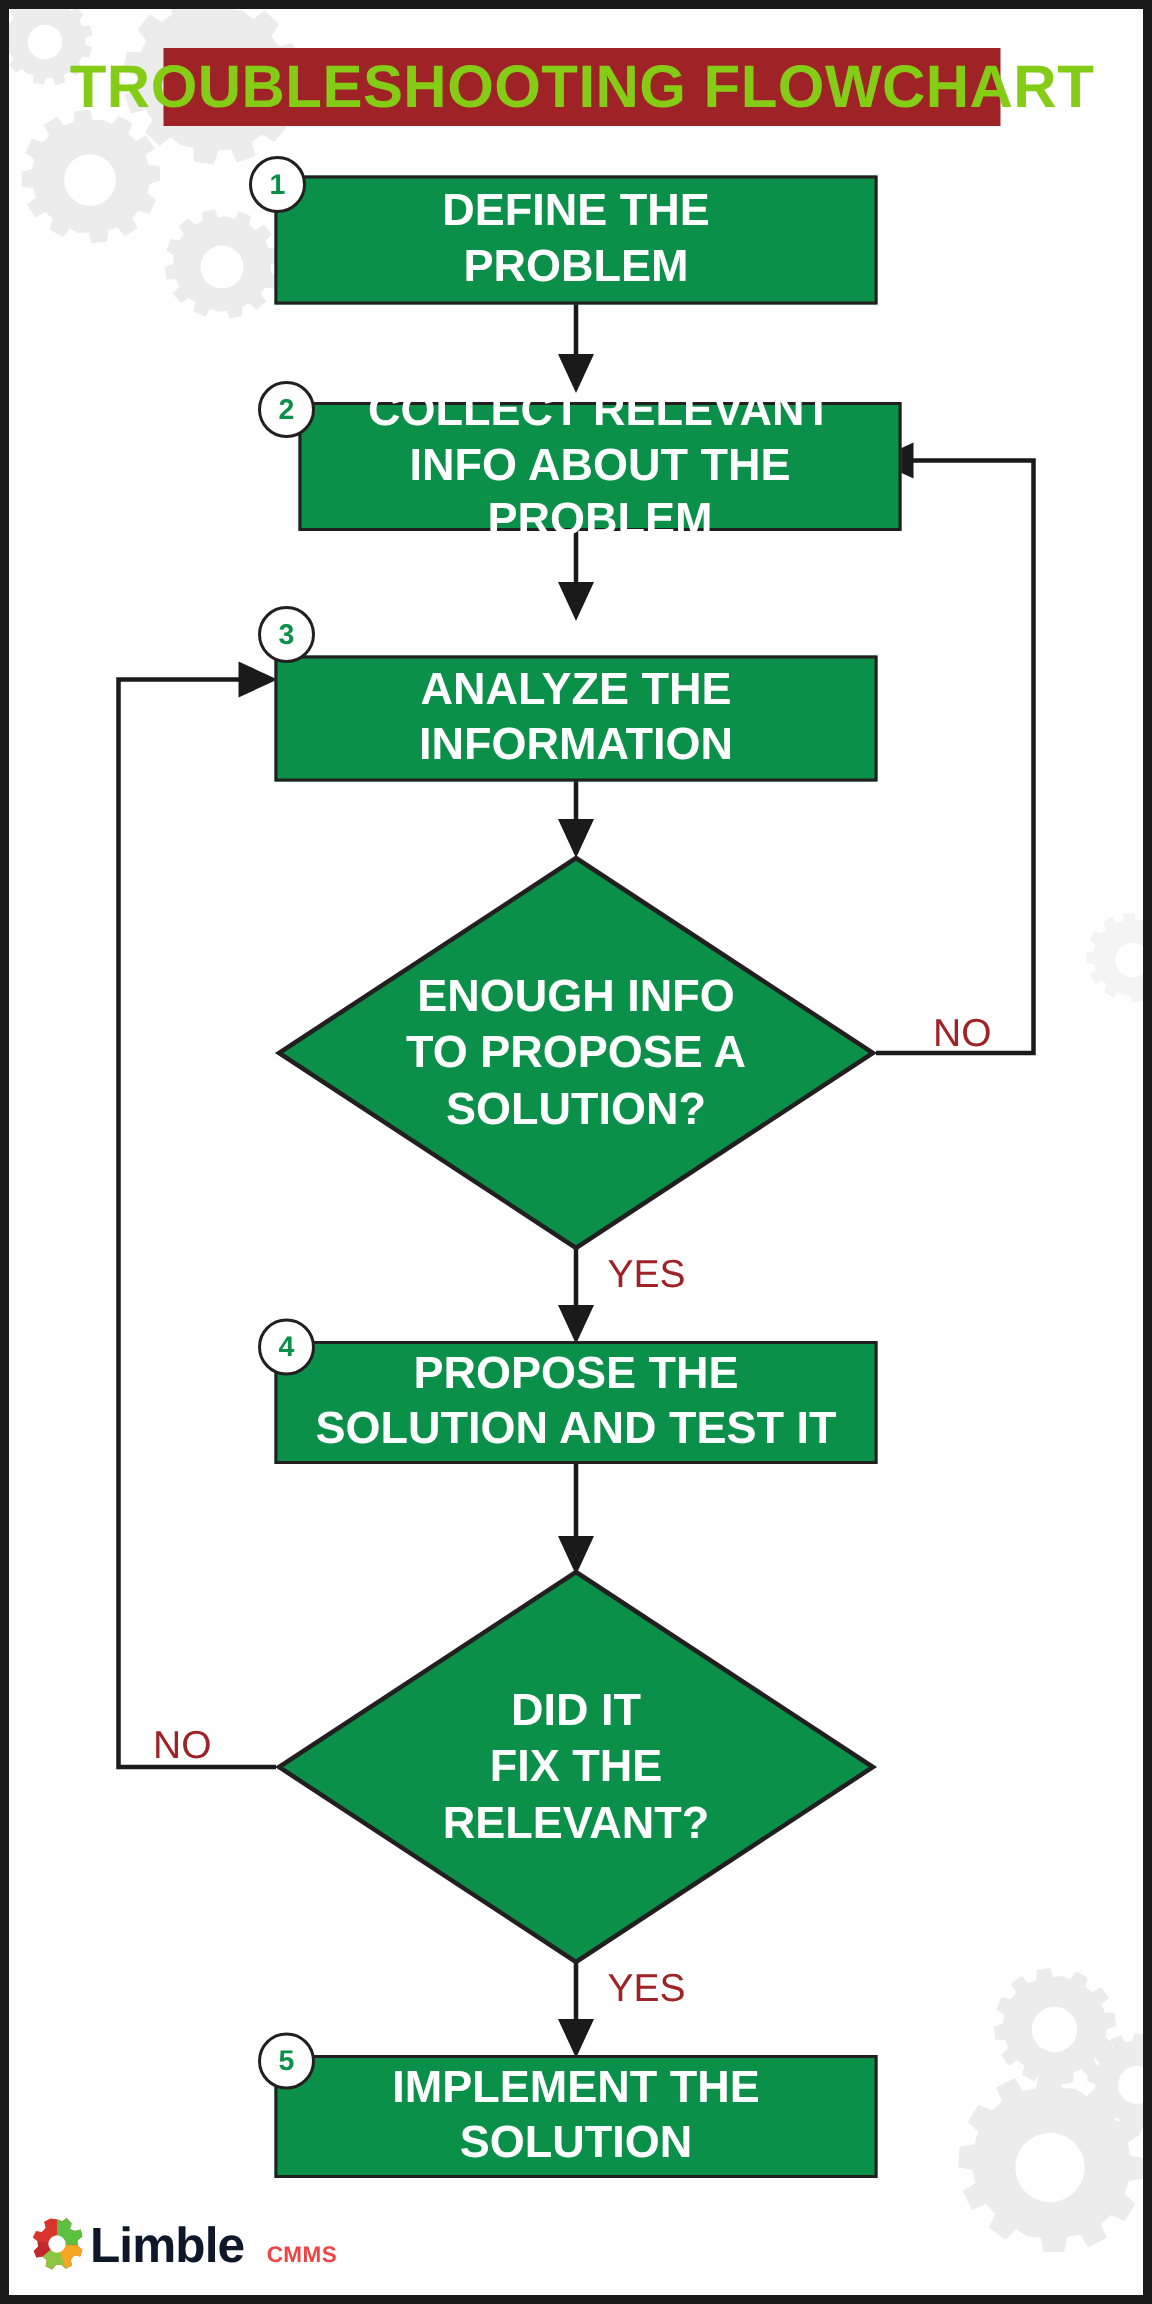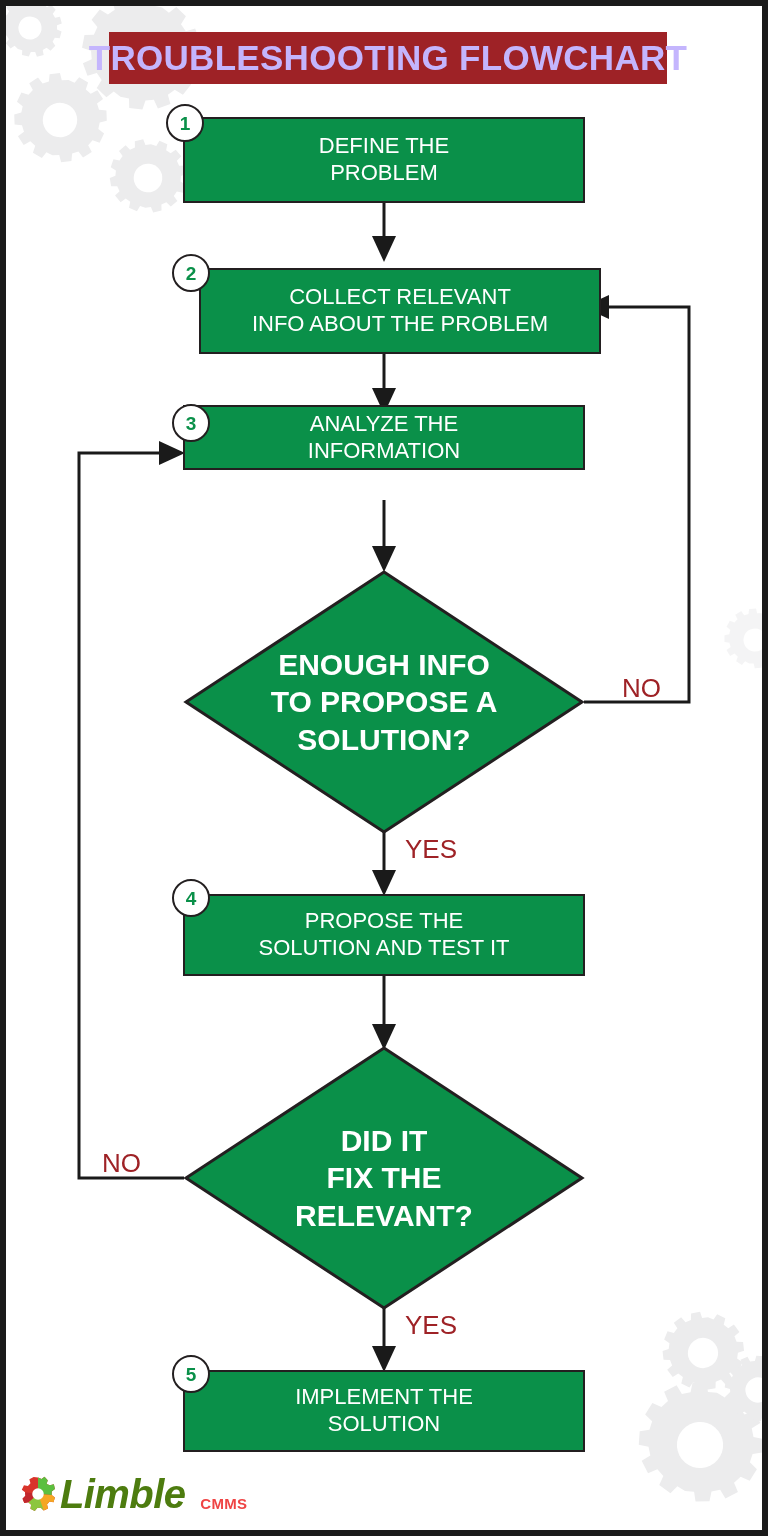--- a/index.html
+++ b/index.html
@@ -41,41 +41,41 @@
     left: 109px;
     top: 32px;
     width: 558px;
     height: 52px;
     display: flex;
     align-items: center;
     justify-content: center;
     z-index: 10;
   }
   .title-text {
-    color: #c4b5fd;
-    font-size: 35px;
+    color: #84cc16;
+    font-size: 40px;
     font-weight: bold;
     letter-spacing: 0.3px;
     white-space: nowrap;
   }
 
   
   .proc-box {
     position: absolute;
     border: 2px solid #231f20;
     display: flex;
     align-items: center;
     justify-content: center;
     box-sizing: border-box;
     z-index: 12;
   }
   .proc-label {
     color: #ffffff;
-    font-weight: normal;
-    font-size: 22px;
+    font-weight: bold;
+    font-size: 30px;
     line-height: 1.22;
     text-align: center;
     padding: 0 6px;
     white-space: pre-line;
   }
 
   
   .step-badge {
     position: absolute;
     width: 38px;
@@ -139,26 +139,25 @@
   .logo {
     position: absolute;
     left: 20px;
     bottom: 22px;
     display: flex;
     align-items: center;
     z-index: 15;
   }
   .logo-mark { width: 36px; height: 36px; margin-right: 4px; }
   .logo-word {
-    font-size: 40px;
-    font-weight: bold;
-    color: #4d7c0f;
+    font-size: 33px;
+    font-weight: bold;
+    color: #0f172a;
     letter-spacing: -0.6px;
     line-height: 1;
-    font-style: italic;
   }
   .logo-sub {
     font-size: 15px;
     font-weight: bold;
     color: #ef4444;
     letter-spacing: 0.3px;
     line-height: 1;
     margin-left: 15px;
     align-self: flex-end;
     padding-bottom: 3px;
@@ -243,21 +242,21 @@
   </div>
 
   <div class="proc-box" style="left: 199px; top: 268px; width: 402px; height: 86px; background: rgb(10, 144, 73);">
     <span class="proc-label">COLLECT RELEVANT
 INFO ABOUT THE PROBLEM</span>
   </div>
   <div class="step-badge" style="left:172px; top:254px;">
     <span style="color: rgb(10, 144, 73);">2</span>
   </div>
 
-  <div class="proc-box" style="left: 183px; top: 405px; width: 402px; height: 65px; background: rgb(10, 144, 73);">
+  <div class="proc-box" style="left: 183px; top: 437px; width: 402px; height: 84px; background: rgb(10, 144, 73);">
     <span class="proc-label">ANALYZE THE
 INFORMATION</span>
   </div>
   <div class="step-badge" style="left:172px; top:404px;">
     <span style="color: rgb(10, 144, 73);">3</span>
   </div>
 
   <div class="diamond-wrap" style="left:182px; top:568px; width:404px; height:268px;">
     <svg width="404" height="268" viewBox="0 0 404 268" xmlns="http://www.w3.org/2000/svg">
       <polygon points="202,4 400,134 202,264 4,134" fill="#0a9049" stroke="#231f20" stroke-width="3"></polygon>

